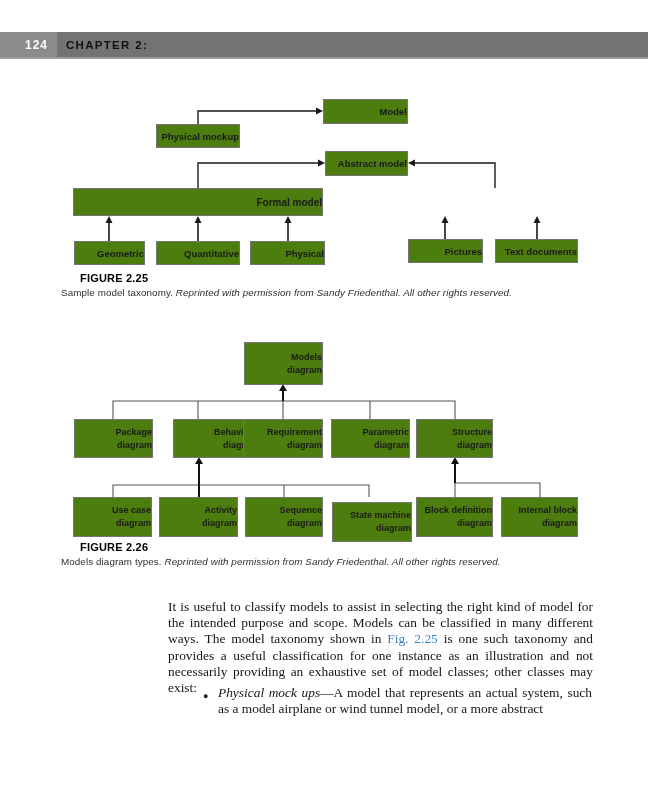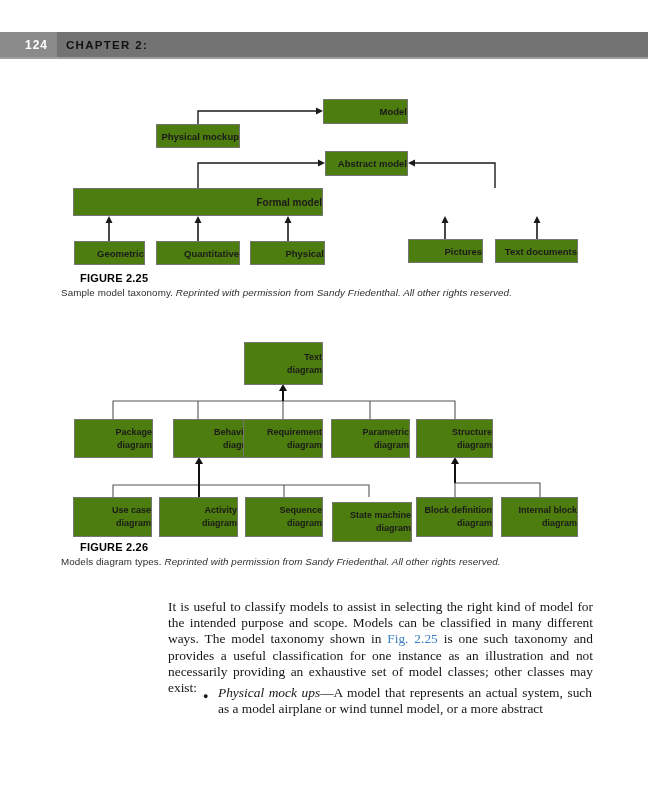--- a/index.html
+++ b/index.html
@@ -122,21 +122,21 @@
 
   <div class="figcap" style="left:61px;top:272px">
     <div class="figlabel">FIGURE 2.25</div>
     <div class="figtext">
       <span>Sample model taxonomy.</span>
       <em>Reprinted with permission from Sandy Friedenthal. All other rights reserved.</em>
     </div>
   </div>
 
   <div class="node n26" style="left:244px;top:342px;width:79px;height:43px">
-    <span>Text</span>
+    <span>Models</span>
     <span>diagram</span>
     </div>
 
   <div class="node n26" style="left:74px;top:419px;width:79px;height:39px">
     <span>Package</span>
     <span>diagram</span>
     </div>
   <div class="node n26" style="left:173px;top:419px;width:86px;height:39px">
     <span>Behaviour</span>
     <span>diagram</span>

